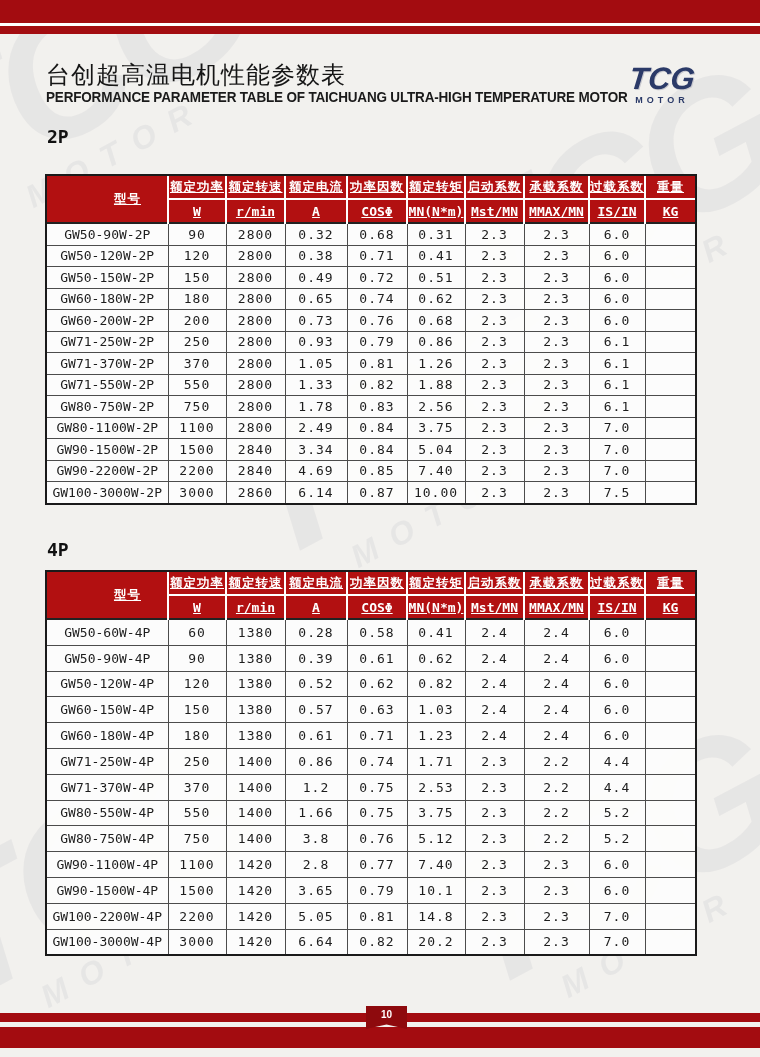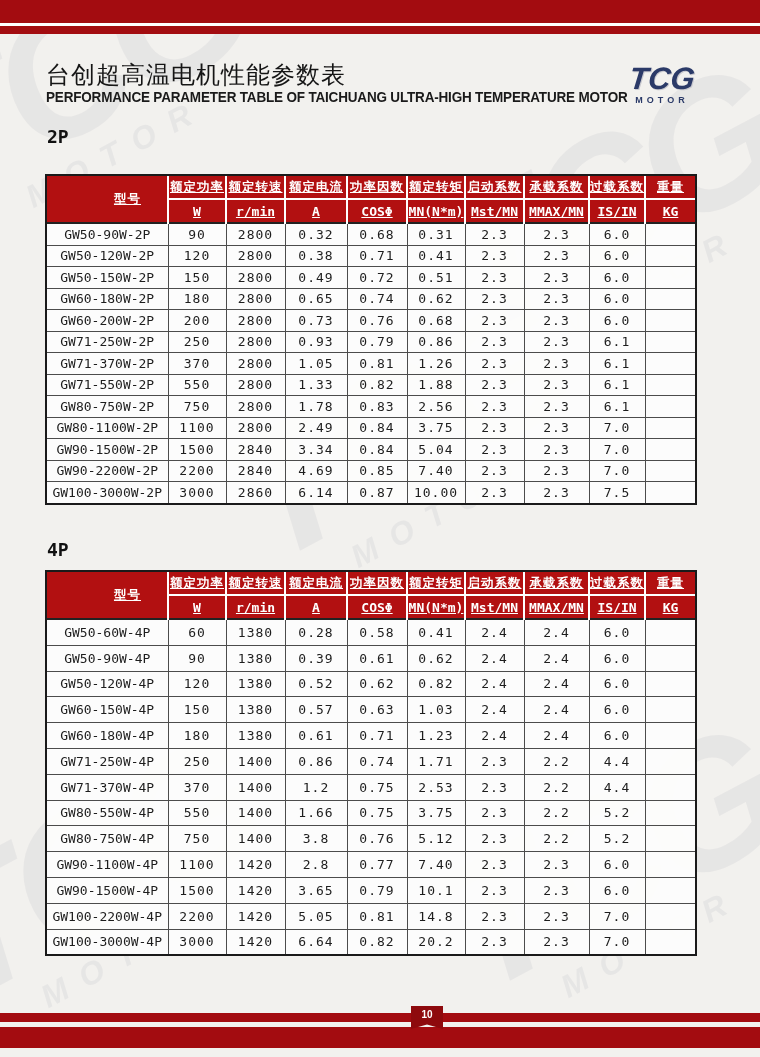--- a/index.html
+++ b/index.html
@@ -9,25 +9,24 @@
     font-family:"Liberation Sans",sans-serif;
   }
   
   .band{position:absolute;left:0;width:760px;z-index:2;}
   #band-top{top:0;height:23px;background:#a30c10;}
   #band-white{top:23px;height:3px;background:#ffffff;}
   #band-thin{top:26px;height:8px;background:#a30c10;}
   #foot-thin{top:1013px;height:9px;background:#a30c10;}
   #foot-thick{top:1027px;height:21px;background:#a30c10;}
   #page-badge{
-    position:absolute;top:1006px;left:366px;width:32px;height:23px;z-index:5;
+    position:absolute;top:1006px;left:366px;width:41px;height:23px;z-index:5;
     background:#8e0a0d;color:#fff;text-align:center;
     font:bold 10px/17px "Liberation Sans",sans-serif;
     clip-path:polygon(0 0,100% 0,100% 100%,50% 80%,0 100%);
-    margin-left:45px;
   }
   
   #title-zh{
     position:absolute;left:46px;top:59px;z-index:3;
     font-size:24px;font-weight:normal;color:#151515;letter-spacing:1px;white-space:nowrap;
   }
   #title-en{
     position:absolute;left:46px;top:88px;z-index:3;
     font-size:15px;font-weight:bold;color:#1a1a1a;white-space:nowrap;
     letter-spacing:-0.2px;transform:scaleX(.9);transform-origin:left top;

